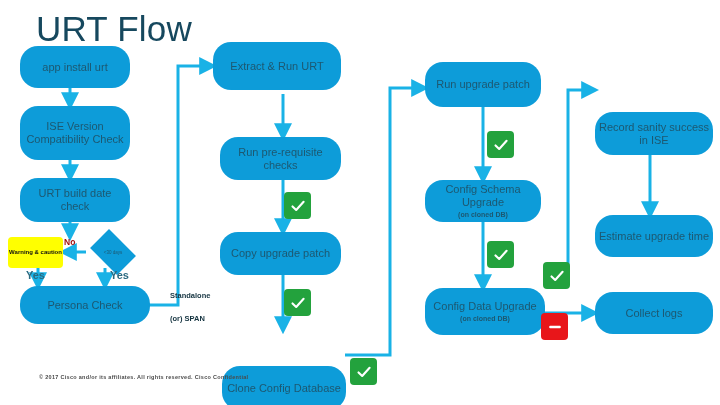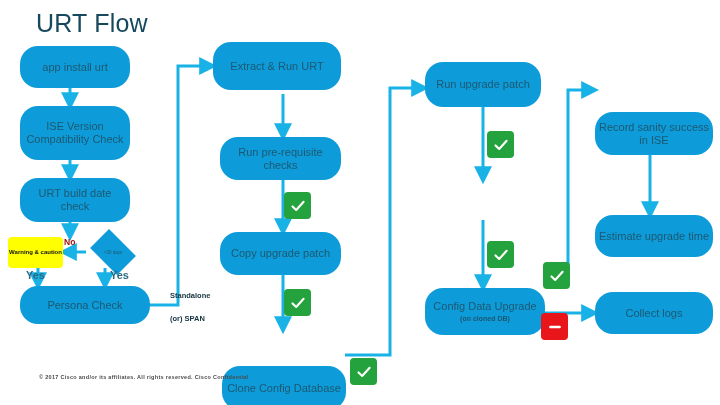--- a/index.html
+++ b/index.html
@@ -6,21 +6,21 @@
   body{
     width:720px;height:405px;background:#ffffff;
     font-family:"Liberation Sans", sans-serif;
     overflow:hidden;position:relative;
   }
   #stage{position:absolute;left:0;top:0;width:720px;height:405px;}
   #links{position:absolute;left:0;top:0;width:720px;height:405px;}
 
   .title{
     position:absolute;left:36px;top:9px;
-    font-size:25px;color:#16485e;letter-spacing:.2px;
+    font-size:35px;color:#16485e;letter-spacing:.2px;
     font-family:"Liberation Sans", sans-serif;
     white-space:nowrap;
   }
 
   .node{
     position:absolute;background:#0d9cd9;color:#1d5871;
     display:flex;flex-direction:column;align-items:center;justify-content:center;
     text-align:center;font-size:11px;line-height:13px;
     padding:1px 3px;box-sizing:border-box;border-radius:18px;
   }
@@ -153,20 +153,24 @@
   </div>
 
   <div class="node" style="left:222px;top:330px;width:124px;height:44px;margin-top:36px;">
     <span>Clone Config Database</span>
   </div>
 
   <div class="node" style="left:425px;top:62px;width:116px;height:45px;">
     <span>Run upgrade patch</span>
   </div>
 
+  <div class="node" style="left:425px;top:180px;width:116px;height:42px;">
+    <span>Config Schema Upgrade</span>
+    <span class="sub">(on cloned DB)</span>
+  </div>
 
   <div class="node" style="left:425px;top:288px;width:120px;height:47px;">
     <span>Config Data Upgrade</span>
     <span class="sub">(on cloned DB)</span>
   </div>
 
   <div class="node" style="left:595px;top:112px;width:118px;height:43px;">
     <span>Record sanity success in ISE</span>
   </div>
 

